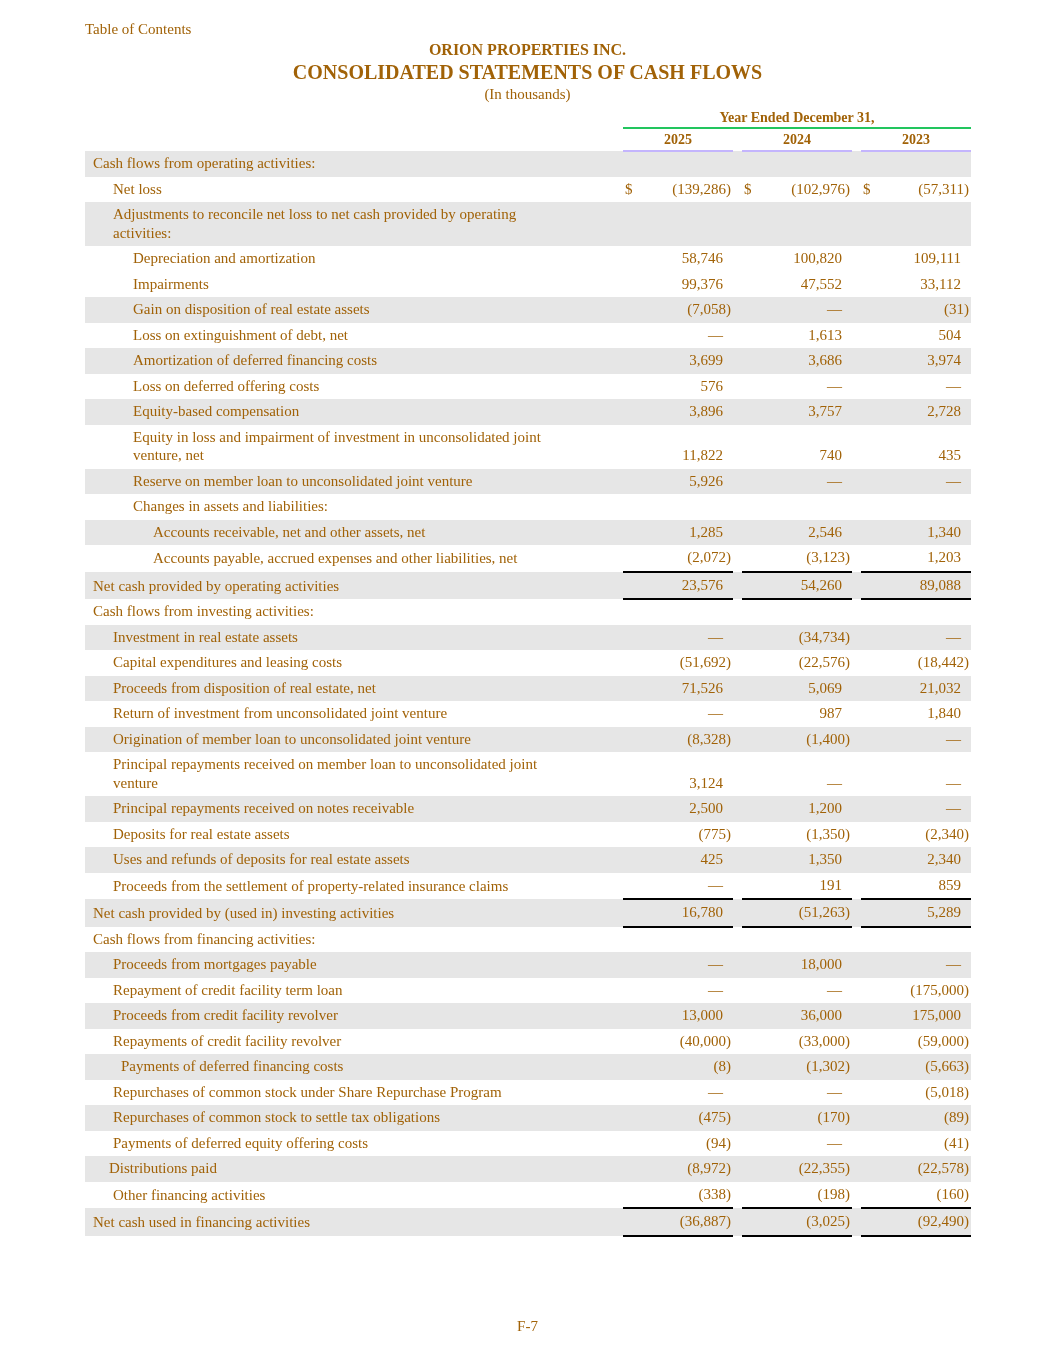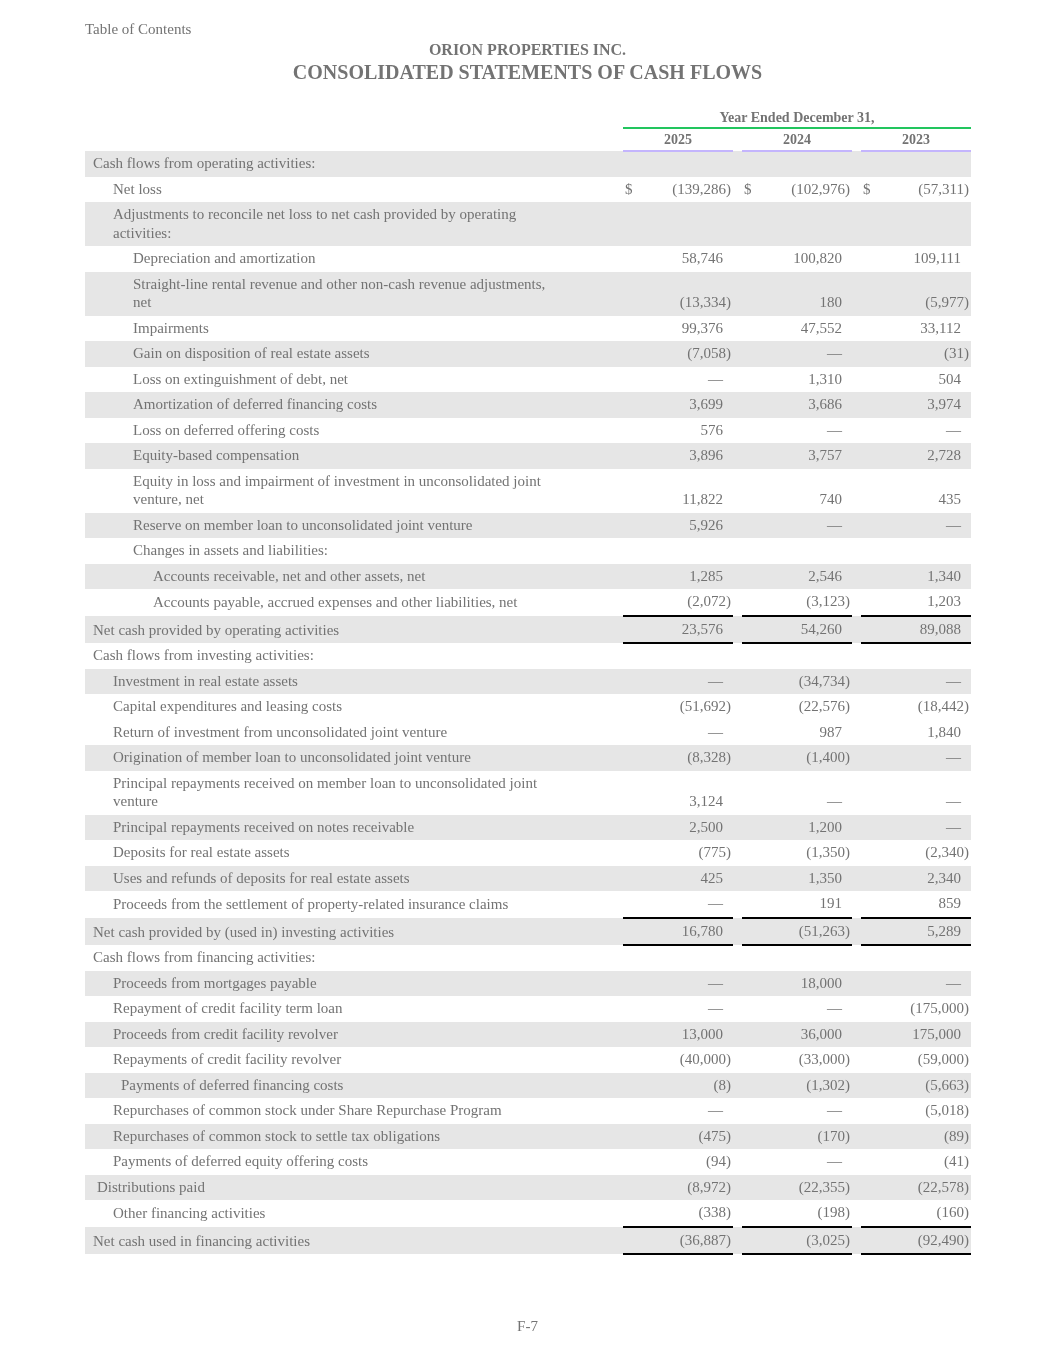--- a/index.html
+++ b/index.html
@@ -2,21 +2,21 @@
 <html style="--shade: #e6e6e6;"><head>
 <meta charset="utf-8">
 <style>
   * { box-sizing: border-box; }
   html,body { margin:0; padding:0; background:#ffffff; }
   .page {
     position: relative;
     width: 1055px; height: 1365px;
     background: #ffffff;
     font-family: "Liberation Serif", serif;
-    color: #737373;
+    color: #a16207;
     overflow: hidden;
   }
   .toc-link {
     position: absolute; top: 20px; left: 85px;
     font-size: 15px; line-height: 19px;
   }
   .doc-header {
     position: absolute; top: 40px; left: 0; width: 100%;
     text-align: center;
   }
@@ -64,20 +64,21 @@
 </head>
 <body>
 
 <div class="page">
 
   <div class="toc-link">Table of Contents</div>
 
   <div class="doc-header">
     <div class="company-name">ORION PROPERTIES INC.</div>
     <div class="doc-title">CONSOLIDATED STATEMENTS OF CASH FLOWS</div>
+    <div class="units-note">(In thousands)</div>
   </div>
 
   <table class="cashflow">
     <colgroup>
       <col class="c-label">
       <col class="c-dollar">
         <col class="c-value">
       <col class="c-gap">
       <col class="c-dollar">
         <col class="c-value">
@@ -146,34 +147,20 @@
           </td>
           <td class="d"></td>
           <td class="v"><span class="val pos">58,746</span></td>
           <td class="g"></td>
           <td class="d"></td>
           <td class="v"><span class="val pos">100,820</span></td>
           <td class="g"></td>
           <td class="d"></td>
           <td class="v"><span class="val pos">109,111</span></td>
         </tr>
-        <tr class="shaded">
-          <td class="lbl" style="padding-left: 48px;">
-            <div>Straight-line rental revenue and other non-cash revenue adjustments,</div>
-            <div class="wrap2">net</div>
-          </td>
-          <td class="d"></td>
-          <td class="v"><span class="val">(13,334)</span></td>
-          <td class="g"></td>
-          <td class="d"></td>
-          <td class="v"><span class="val pos">180</span></td>
-          <td class="g"></td>
-          <td class="d"></td>
-          <td class="v"><span class="val">(5,977)</span></td>
-        </tr>
         <tr>
           <td class="lbl" style="padding-left: 48px;">
             <div>Impairments</div>
           </td>
           <td class="d"></td>
           <td class="v"><span class="val pos">99,376</span></td>
           <td class="g"></td>
           <td class="d"></td>
           <td class="v"><span class="val pos">47,552</span></td>
           <td class="g"></td>
@@ -194,21 +181,21 @@
           <td class="v"><span class="val">(31)</span></td>
         </tr>
         <tr>
           <td class="lbl" style="padding-left: 48px;">
             <div>Loss on extinguishment of debt, net</div>
           </td>
           <td class="d"></td>
           <td class="v"><span class="val pos">—</span></td>
           <td class="g"></td>
           <td class="d"></td>
-          <td class="v"><span class="val pos">1,310</span></td>
+          <td class="v"><span class="val pos">1,613</span></td>
           <td class="g"></td>
           <td class="d"></td>
           <td class="v"><span class="val pos">504</span></td>
         </tr>
         <tr class="shaded">
           <td class="lbl" style="padding-left: 48px;">
             <div>Amortization of deferred financing costs</div>
           </td>
           <td class="d"></td>
           <td class="v"><span class="val pos">3,699</span></td>
@@ -356,20 +343,33 @@
           </td>
           <td class="d"></td>
           <td class="v"><span class="val">(51,692)</span></td>
           <td class="g"></td>
           <td class="d"></td>
           <td class="v"><span class="val">(22,576)</span></td>
           <td class="g"></td>
           <td class="d"></td>
           <td class="v"><span class="val">(18,442)</span></td>
         </tr>
+        <tr class="shaded">
+          <td class="lbl" style="padding-left: 28px;">
+            <div>Proceeds from disposition of real estate, net</div>
+          </td>
+          <td class="d"></td>
+          <td class="v"><span class="val pos">71,526</span></td>
+          <td class="g"></td>
+          <td class="d"></td>
+          <td class="v"><span class="val pos">5,069</span></td>
+          <td class="g"></td>
+          <td class="d"></td>
+          <td class="v"><span class="val pos">21,032</span></td>
+        </tr>
         <tr>
           <td class="lbl" style="padding-left: 28px;">
             <div>Return of investment from unconsolidated joint venture</div>
           </td>
           <td class="d"></td>
           <td class="v"><span class="val pos">—</span></td>
           <td class="g"></td>
           <td class="d"></td>
           <td class="v"><span class="val pos">987</span></td>
           <td class="g"></td>
@@ -579,21 +579,21 @@
           <td class="d"></td>
           <td class="v"><span class="val">(94)</span></td>
           <td class="g"></td>
           <td class="d"></td>
           <td class="v"><span class="val pos">—</span></td>
           <td class="g"></td>
           <td class="d"></td>
           <td class="v"><span class="val">(41)</span></td>
         </tr>
         <tr class="shaded">
-          <td class="lbl" style="padding-left: 12px;">
+          <td class="lbl" style="padding-left: 24px;">
             <div>Distributions paid</div>
           </td>
           <td class="d"></td>
           <td class="v"><span class="val">(8,972)</span></td>
           <td class="g"></td>
           <td class="d"></td>
           <td class="v"><span class="val">(22,355)</span></td>
           <td class="g"></td>
           <td class="d"></td>
           <td class="v"><span class="val">(22,578)</span></td>

